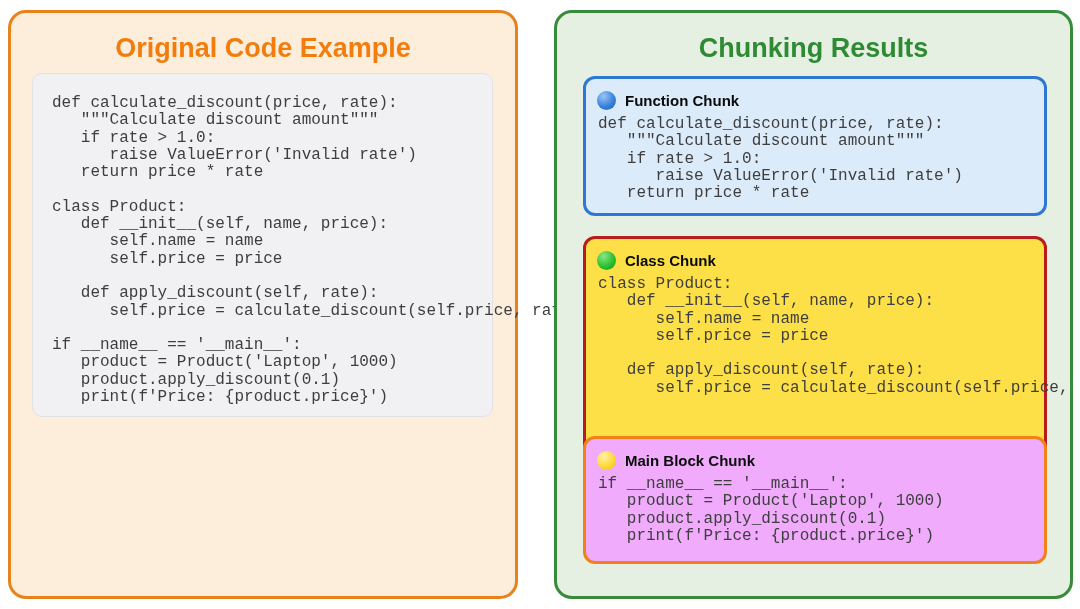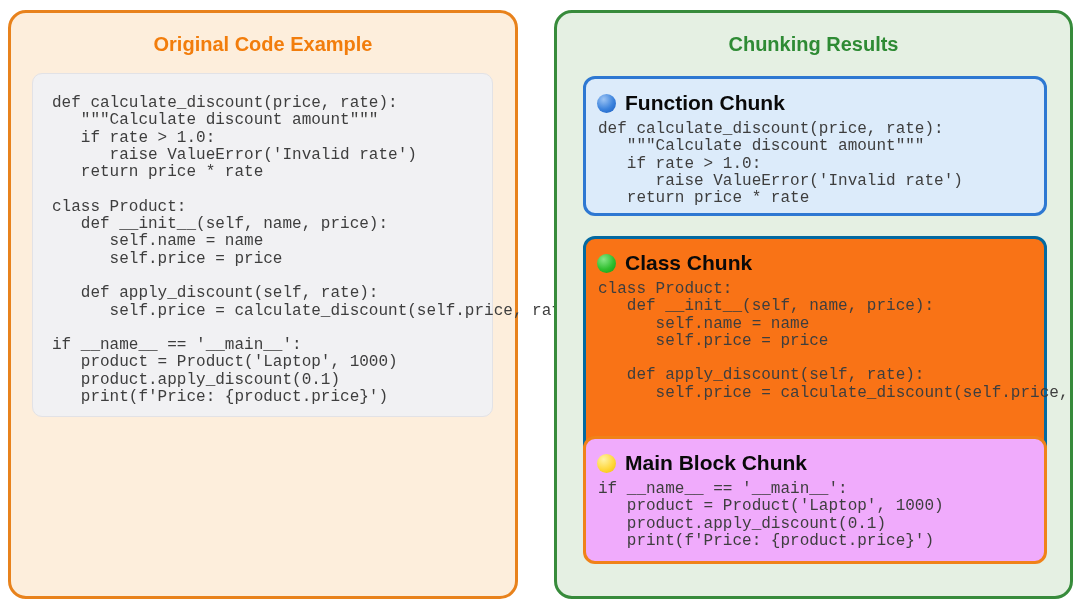--- a/index.html
+++ b/index.html
@@ -20,21 +20,21 @@
   }
   #right-panel {
     left: 554px;
     width: 519px;
     background: #E5F0E3;
     border: 3px solid #378B3B;
   }
   .panel-title {
     margin-top: 20px;
     text-align: center;
-    font-size: 20px;
+    font-size: 27px;
     font-weight: bold;
     letter-spacing: 0px;
   }
   #left-panel .panel-title { color: #F27D0C; }
   #right-panel .panel-title { color: #2E8B34; }
 
   pre.code {
     font-family: "Liberation Mono", "DejaVu Sans Mono", monospace;
     font-size: 16px;
     line-height: 17.3px;
@@ -63,22 +63,22 @@
   }
   #chunk-function {
     top: 63px;
     height: 140px;
     background: #DCEBFA;
     border: 3px solid #2E78D2;
   }
   #chunk-class {
     top: 223px;
     height: 228px;
-    background: #f97316;
-    border: 3px solid #0369a1;
+    background: #fde047;
+    border: 3px solid #b91c1c;
   }
   #chunk-main {
     top: 423px;
     height: 128px;
     background: #f0abfc;
     border: 3px solid #F08219;
   }
   .chunk-header {
     display: flex;
     align-items: center;
@@ -88,21 +88,21 @@
   .sphere {
     width: 19px;
     height: 19px;
     border-radius: 50%;
     flex: 0 0 auto;
   }
   .sphere-blue   { background: radial-gradient(circle at 35% 28%, #9CC4F4 0%, #3B82DC 55%, #1A5BBE 100%); }
   .sphere-green  { background: radial-gradient(circle at 35% 28%, #86E786 0%, #2FBF2F 55%, #149414 100%); }
   .sphere-yellow { background: radial-gradient(circle at 35% 28%, #FFF3A6 0%, #FFD83D 55%, #EEBD00 100%); }
   .chunk-label {
-    font-size: 21px;
+    font-size: 15px;
     font-weight: bold;
     color: #0A0A0A;
   }
   .chunk pre.code { margin-left: 1px; }
 </style>
 </head>
 <body>
 
 <div class="panel" id="left-panel">
   <div class="panel-title">Original Code Example</div>

